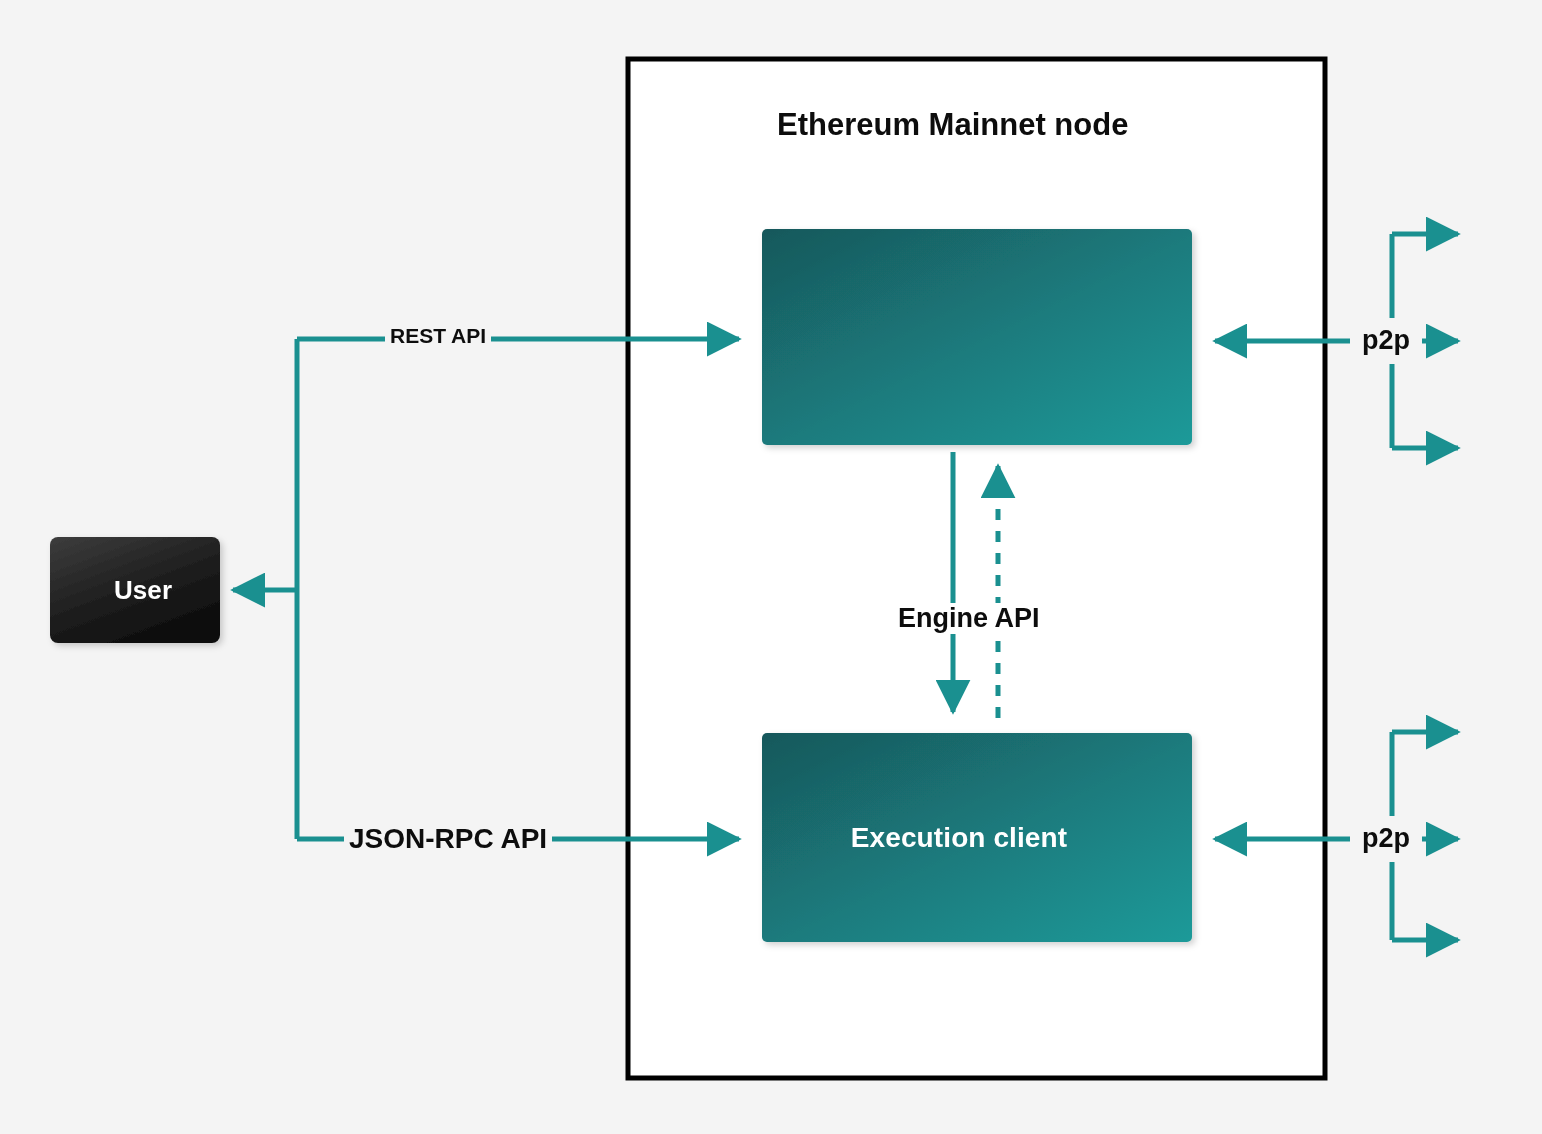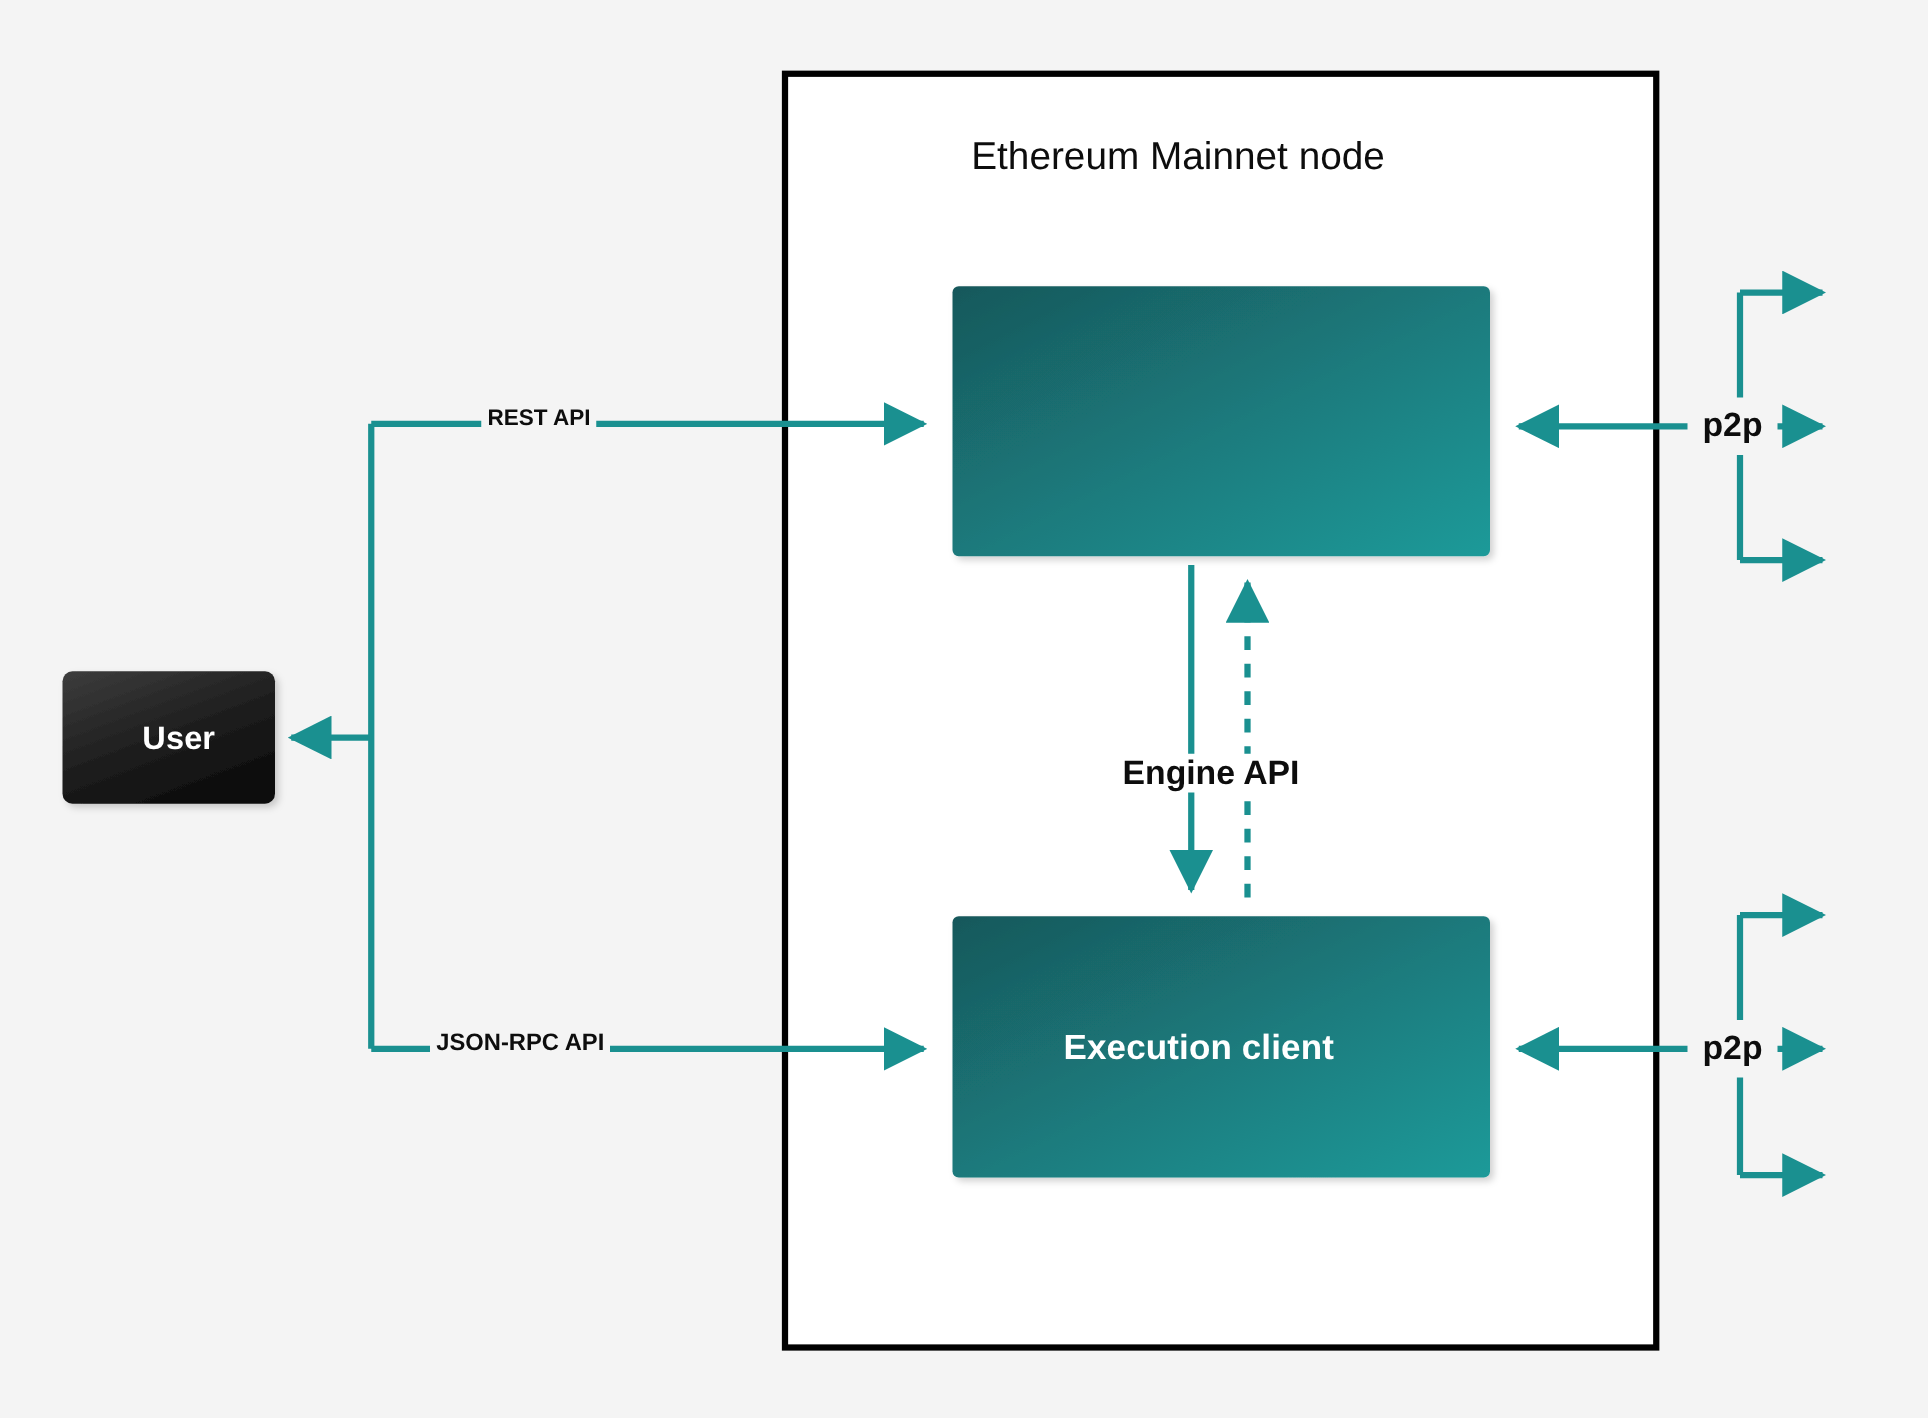--- a/index.html
+++ b/index.html
@@ -40,21 +40,21 @@
     background: #f4f4f4;
     white-space: nowrap;
     line-height: 1;
     padding: 2px 5px;
   }
   .edge-label.on-white {
     background: #ffffff;
   }
   #title-text {
     position: absolute;
-    font-weight: normal;
+    font-weight: bold;
     color: #0d0d0d;
     white-space: nowrap;
   }
 </style>
 </head>
 <body>
 
 <div id="canvas">
 
   <svg id="diagram-svg" viewBox="0 0 1542 1134" xmlns="http://www.w3.org/2000/svg">
@@ -122,23 +122,23 @@
     <rect x="50" y="537" width="170" height="106" rx="8" ry="8" fill="url(#userGrad)" filter="url(#softShadow)"></rect>
   </svg>
 
   <div id="title-text" style="left:777px; top:107px; font-size:31px;">Ethereum Mainnet node</div>
 
 
   <div class="node-label" style="left:744px; top:733px; width:430px; height:209px; font-size:28px;">Execution client</div>
 
   <div class="node-label" style="left:50px; top:537px; width:186px; height:106px; font-size:26px;">User</div>
 
-  <div class="edge-label" style="left:385px; top:323px; font-size:18px;">REST API</div>
+  <div class="edge-label" style="left:385px; top:323px; font-size:21px;">REST API</div>
 
-  <div class="edge-label" style="left:344px; top:823px; font-size:19px;">JSON-RPC API</div>
+  <div class="edge-label" style="left:344px; top:823px; font-size:28px;">JSON-RPC API</div>
 
   <div class="edge-label on-white" style="left:893px; top:572px; font-size:27px;margin-top:31px;">Engine API</div>
 
   <div class="edge-label" style="left:1357px; top:325px; font-size:27px;">p2p</div>
 
   <div class="edge-label" style="left:1357px; top:823px; font-size:27px;">p2p</div>
 
 </div>
 
 </body></html>

